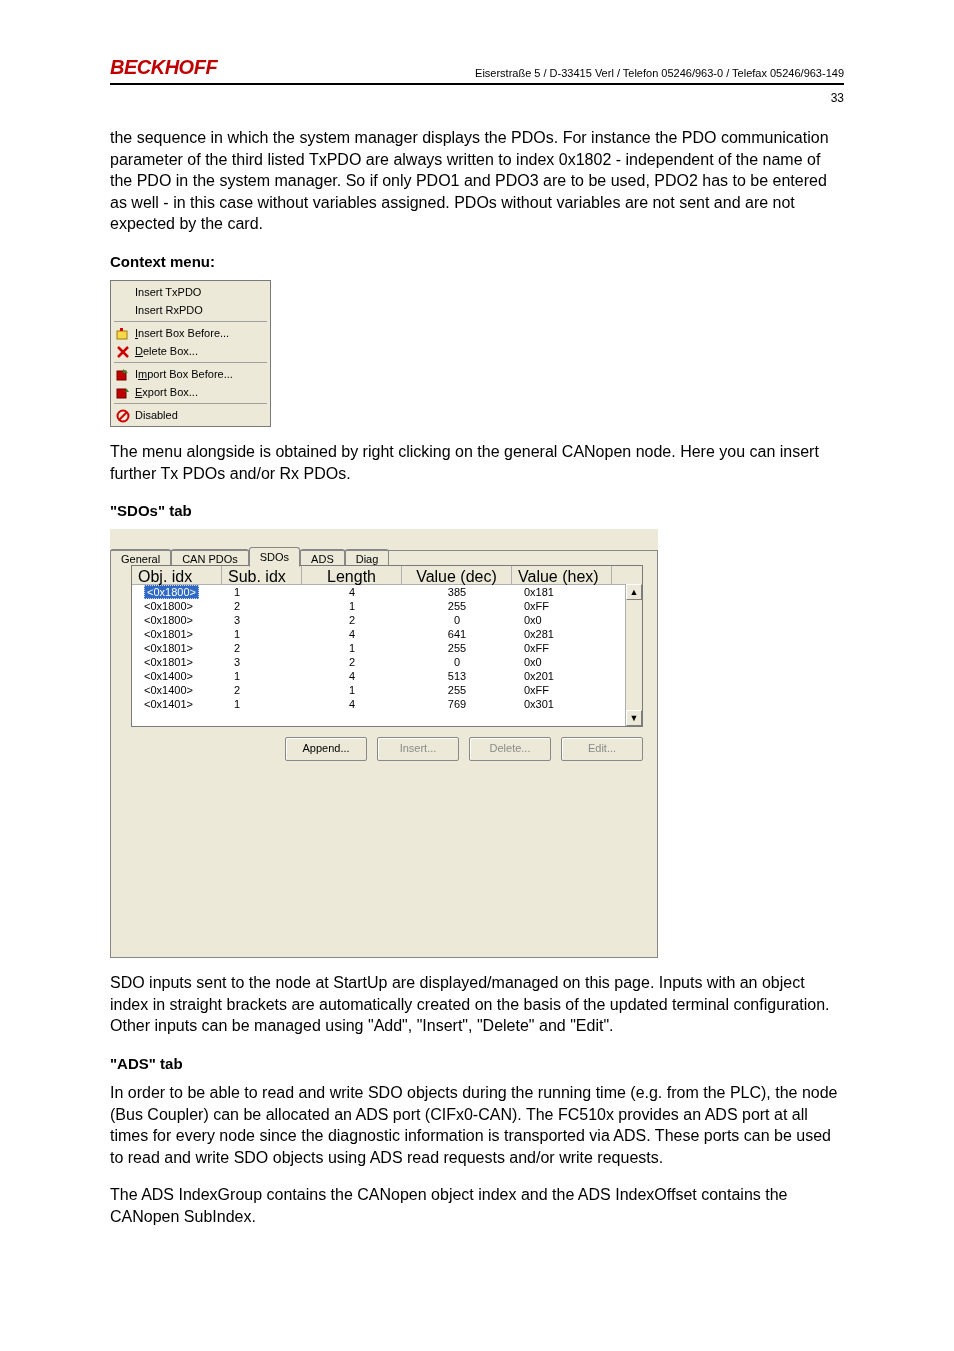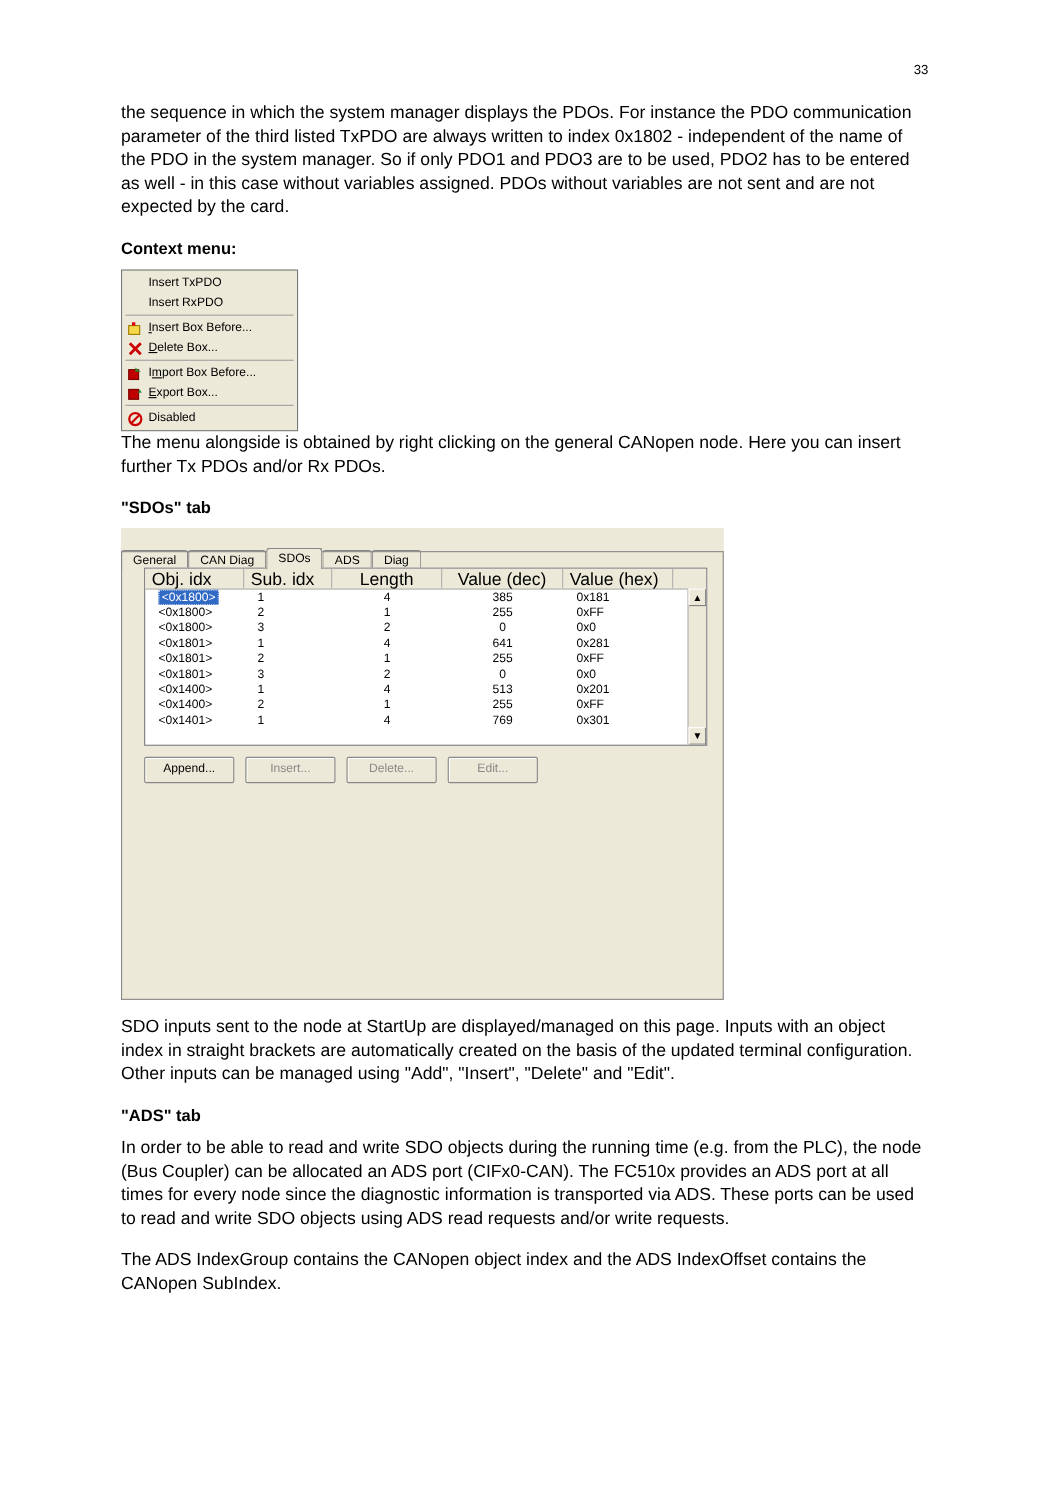--- a/index.html
+++ b/index.html
@@ -54,20 +54,21 @@
   }
 
   
   .ctx-menu {
     width: 155px;
     border: 1px solid #7a7a7a;
     background: #ece9d8;
     font-family: Tahoma, Arial, sans-serif;
     font-size: 11px;
     padding: 2px;
+    margin-bottom: 14px;
   }
   .ctx-item {
     padding: 3px 6px 3px 22px;
     position: relative;
     color: #000;
   }
   .ctx-sep {
     border-top: 1px solid #a0a0a0;
     margin: 2px 1px;
   }
@@ -196,21 +197,21 @@
   }
   .c1 { width: 90px; }
   .c2 { width: 80px; text-align: left; }
   .c3 { width: 100px; text-align: center; }
   .c4 { width: 110px; text-align: center; }
   .c5 { width: 100px; }
   .btn-row {
     display: flex;
     gap: 10px;
     margin-top: 10px;
-    justify-content: flex-start;
+    justify-content: flex-end;
   }
   .btn {
     width: 80px;
     height: 22px;
     border: 1px solid #888;
     background: #ece9d8;
     font-family: Tahoma, Arial, sans-serif;
     font-size: 11px;
     text-align: center;
     line-height: 20px;
@@ -220,20 +221,24 @@
   }
   .btn.disabled {
     color: #8a8a8a;
   }
 </style>
 </head>
 <body>
 
 <div class="page">
 
+  <div class="header">
+    <div class="brand">BECKHOFF</div>
+    <div class="header-address">Eiserstraße 5 / D-33415 Verl / Telefon 05246/963-0 / Telefax 05246/963-149</div>
+  </div>
   <div class="page-number">33</div>
 
   <p class="paragraph">the sequence in which the system manager displays the PDOs.  For instance the PDO communication parameter of the third listed TxPDO are always written to index 0x1802 - independent of the name of the PDO in the system manager. So if only PDO1 and PDO3 are to be used, PDO2 has to be entered as well - in this case without variables assigned. PDOs without variables are not sent and are not expected by the card.</p>
 
   <h3 class="section">Context menu:</h3>
 
   <div class="ctx-menu">
     <div class="ctx-item">
       <span>Insert TxPDO</span>
     </div>
@@ -290,21 +295,21 @@
     </div>
   </div>
 
   <p class="paragraph">The menu alongside is obtained by right clicking on the general CANopen node. Here you can insert further Tx PDOs and/or Rx PDOs.</p>
 
   <h3 class="section">"SDOs" tab</h3>
 
   <div class="sdo-panel">
     <div class="tabstrip">
       <div class="tab">General</div>
-      <div class="tab">CAN Diag</div>
+      <div class="tab">CAN PDOs</div>
       <div class="tab active">SDOs</div>
       <div class="tab">ADS</div>
       <div class="tab">Diag</div>
     </div>
     <div class="tab-content">
       <div class="listview">
         <div class="lv-head">
           <div class="lv-col-head c1">Obj. idx</div>
           <div class="lv-col-head c2">Sub. idx</div>
           <div class="lv-col-head c3">Length</div>

